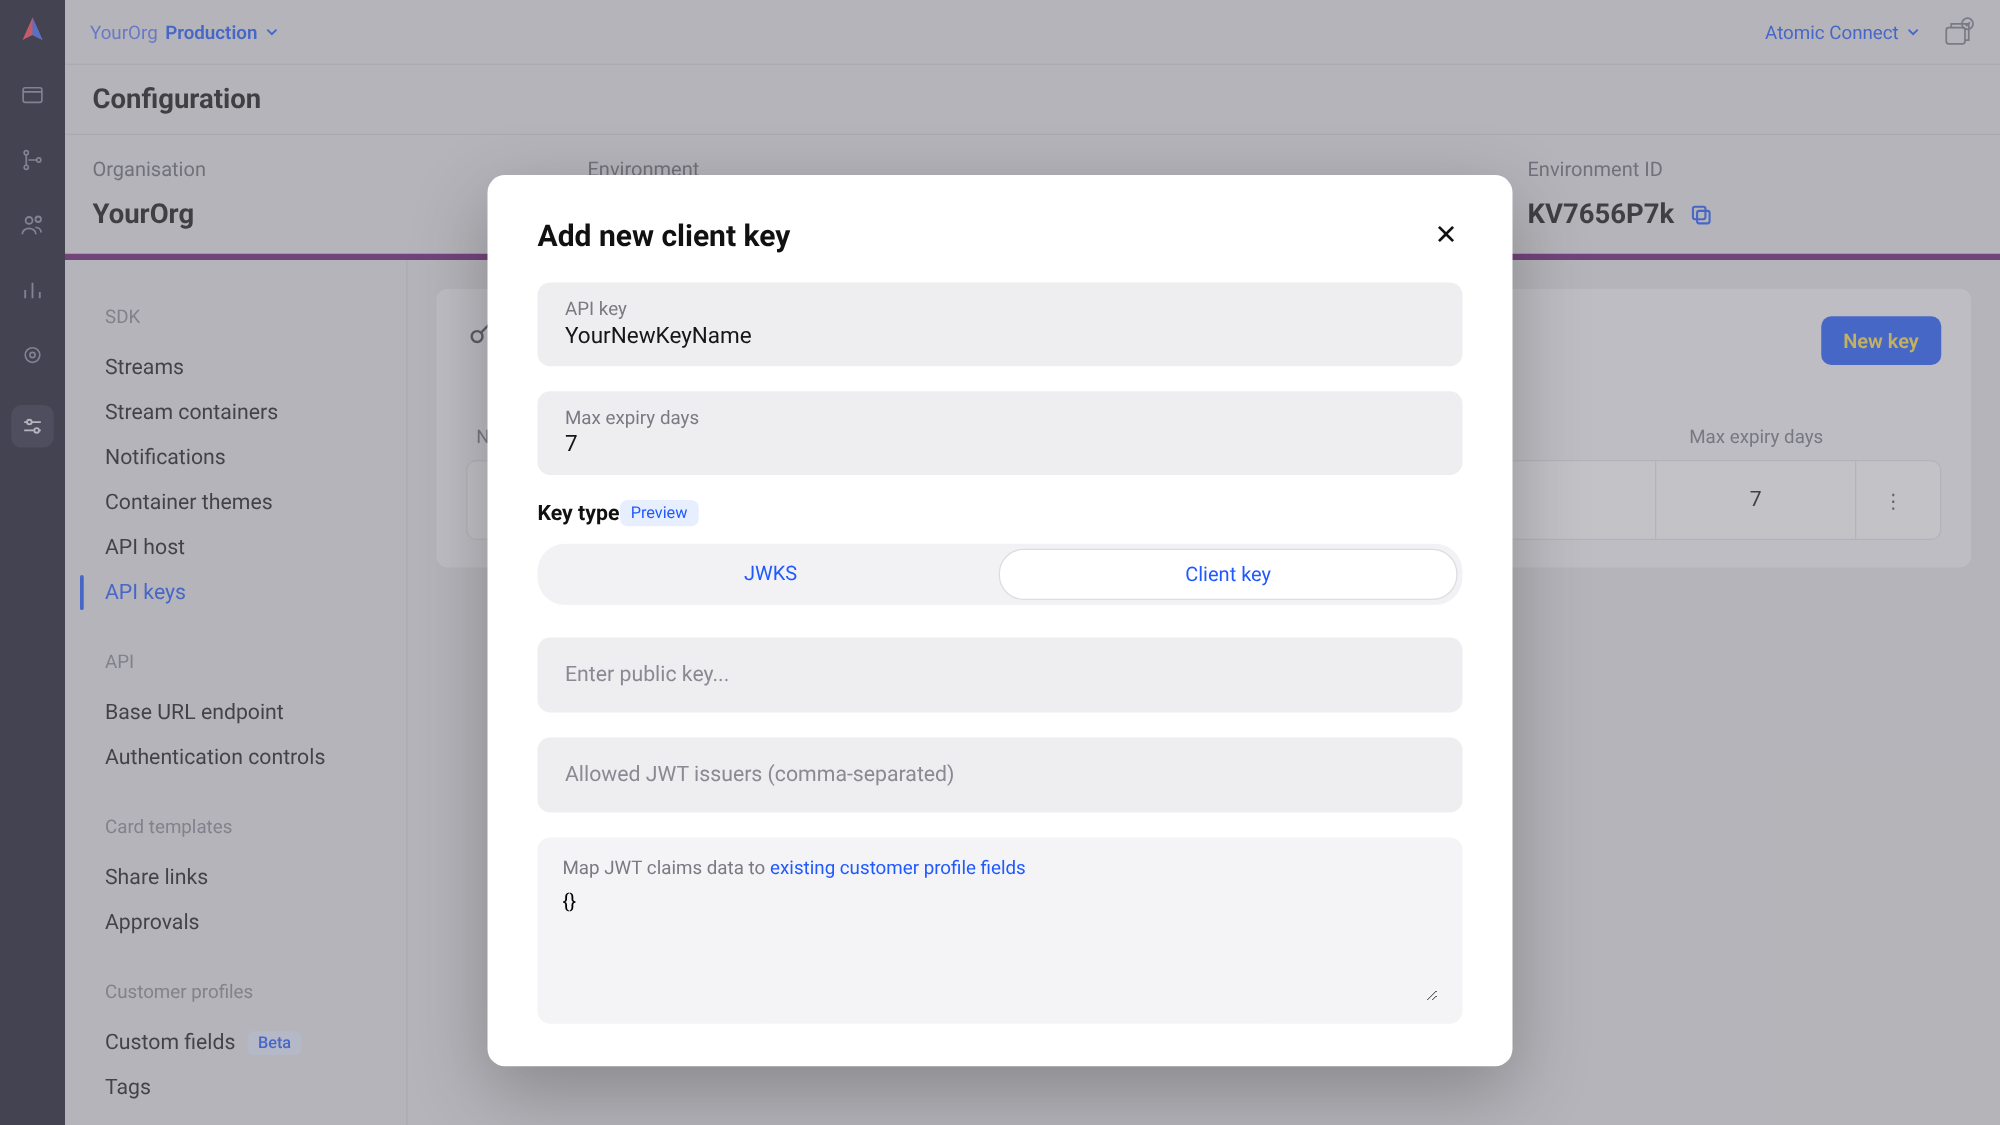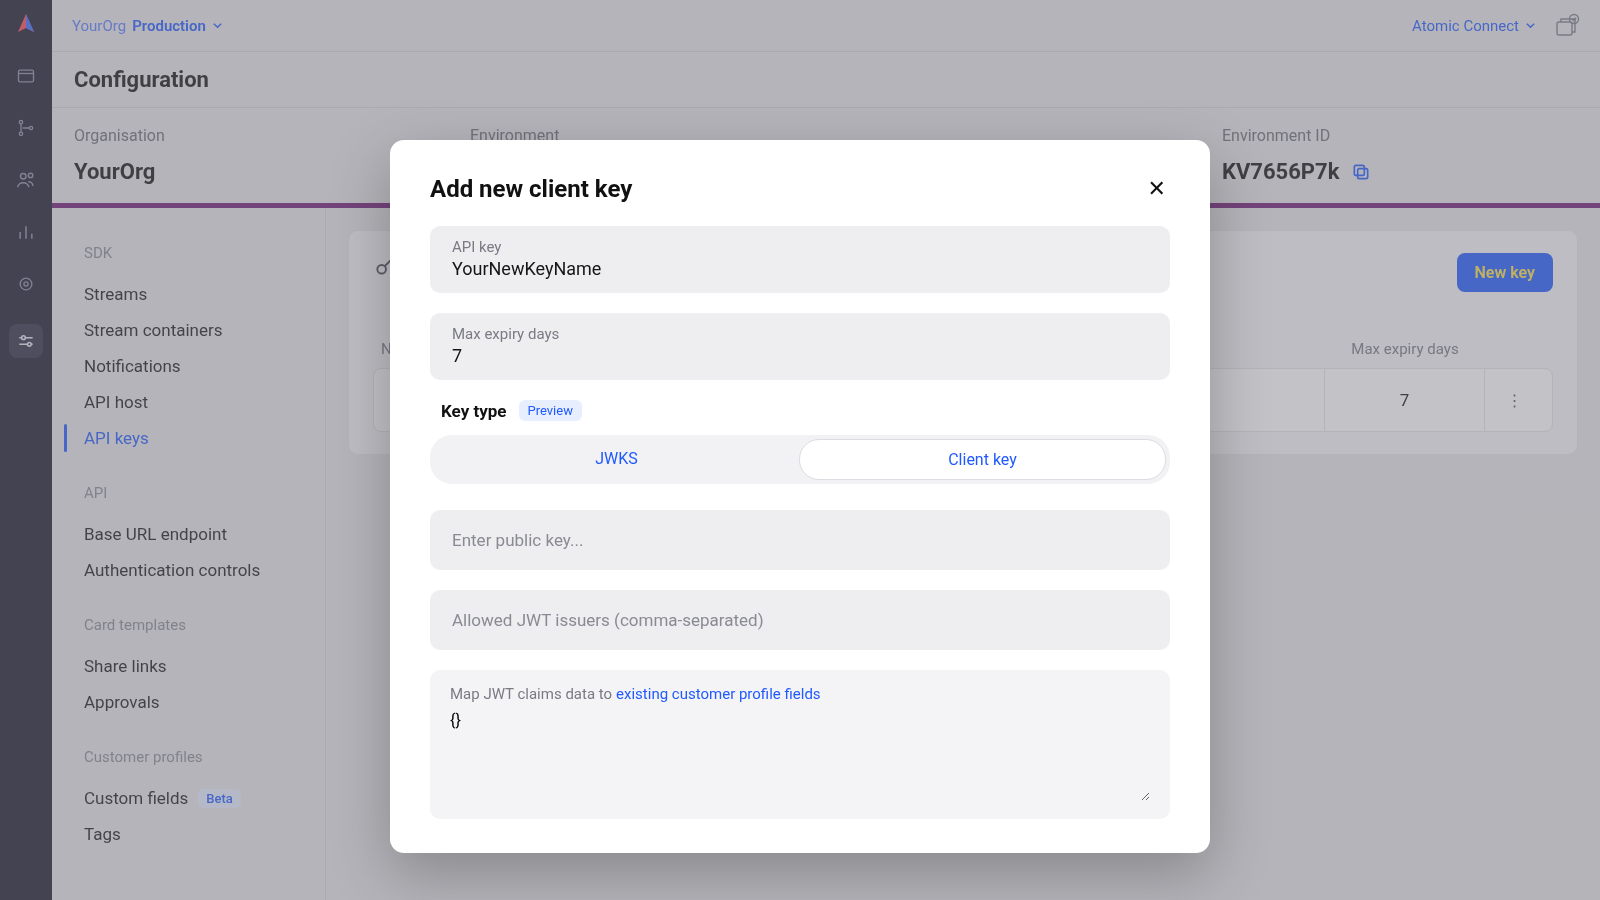--- a/index.html
+++ b/index.html
@@ -64,21 +64,21 @@
   .overlay { position:absolute; inset:0; background:rgba(120,120,130,0.45); }
   .modal { position:absolute; left:50%; top:140px; transform:translateX(-50%); width:820px; background:#fff; border-radius:14px; padding:34px 40px 34px; box-shadow:0 20px 60px rgba(0,0,0,0.25); }
   .modal-head { display:flex; justify-content:space-between; align-items:center; margin-bottom:22px; }
   .modal-title { font-size:24px; font-weight:700; }
   .close-x { font-size:22px; cursor:pointer; line-height:1; padding:4px; }
 
   .field-box { background:#eeeef0; border-radius:10px; padding:12px 22px 14px; margin-bottom:20px; }
   .field-label { font-size:15px; color:#7a7a84; }
   .field-value { font-size:18px; color:#161618; margin-top:2px; border:none; background:transparent; width:100%; outline:none; }
 
-  .keytype-row { display:flex; align-items:center; gap:12px; margin:6px 11px 14px; }
+  .keytype-row { display:flex; align-items:center; margin:6px 0 14px; }
   .keytype-label { font-size:17px; font-weight:700; }
   .preview-badge { background:#e7efff; color:#2059ff; font-size:13px; padding:3px 9px; border-radius:6px; }
 
   .segmented { background:#f2f2f4; border-radius:22px; display:flex; padding:4px; margin-bottom:26px; }
   .seg-opt { flex:1; text-align:center; padding:10px 0; font-size:16px; color:#2059ff; cursor:pointer; border-radius:20px; }
   .seg-opt.selected { background:#fff; border:1px solid #dcdce2; }
 
   .simple-input { width:100%; background:#eeeef0; border:none; border-radius:10px; padding:20px 22px; font-size:17px; color:#161618; margin-bottom:20px; outline:none; }
   .simple-input::placeholder { color:#8a8a94; }
 
@@ -192,20 +192,21 @@
       </span>
     </div>
   </div>
 </div>
 
 <div class="config-side">
   <div class="side-group-label">SDK</div>
   <div class="side-item">Streams</div>
   <div class="side-item">Stream containers</div>
   <div class="side-item">Notifications</div>
+  <div class="side-item">Container themes</div>
   <div class="side-item">API host</div>
   <div class="side-item active">API keys</div>
   <div class="side-spacer"></div>
 
   <div class="side-group-label">API</div>
   <div class="side-item">Base URL endpoint</div>
   <div class="side-item">Authentication controls</div>
   <div class="side-spacer"></div>
 
   <div class="side-group-label">Card templates</div>

